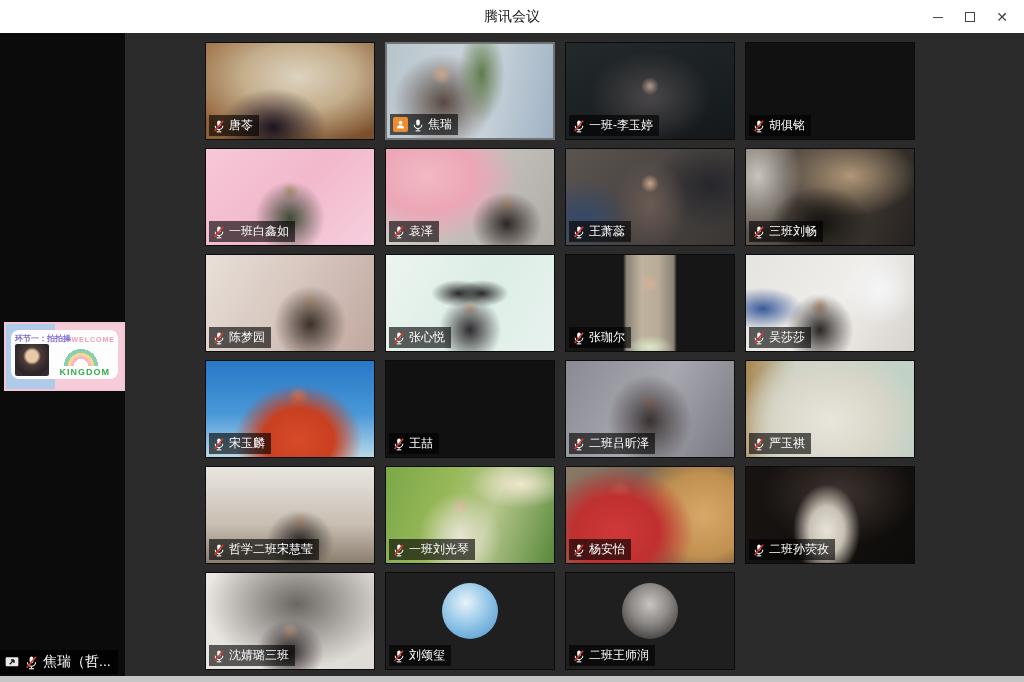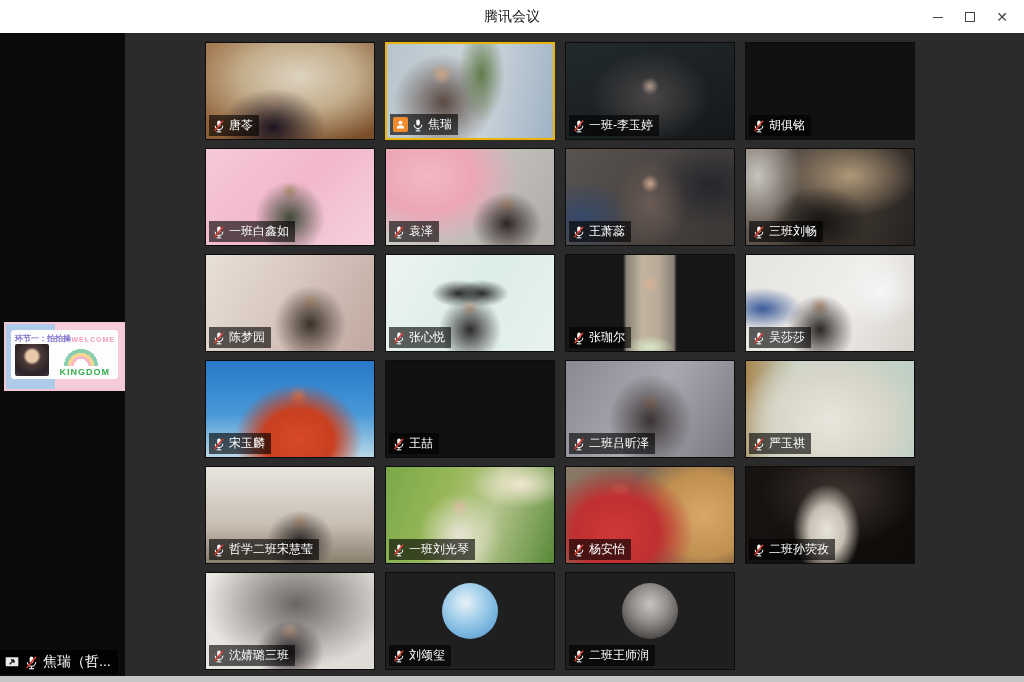--- a/index.html
+++ b/index.html
@@ -16,40 +16,40 @@
   .max-box { width:10px; height:10px; border:1.4px solid #444; }
 
   
   .app-body { position:absolute; left:0; top:33px; width:1024px; height:643px; background:#2b2b2b; }
   .bottom-edge { position:absolute; left:0; top:676px; width:1024px; height:6px; background:#c6c6c6; }
 
   
   .share-strip { position:absolute; left:0; top:0; width:125px; height:643px; background:#0b0b0b; }
   .share-preview { position:absolute; left:4px; top:289px; width:121px; height:69px;
     border:2px solid #f2c6d4; background:linear-gradient(90deg,#aecbea 0%,#aecbea 42%,#f6ccd8 42%,#f6ccd8 100%); }
-  .share-card { position:absolute; left:5px; top:6px; right:5px; bottom:10px; background:#fdfdfd; border-radius:3px; }
+  .share-card { position:absolute; left:5px; top:6px; right:5px; bottom:10px; background:#fdfdfd; border-radius:8px; }
   .sp-line1 { position:absolute; left:4px; top:3px; font-size:8px; font-weight:bold; color:#7a6cc8; white-space:nowrap; }
   .sp-welcome { position:absolute; right:3px; top:6px; font-size:7px; font-weight:bold; color:#f09cb4; letter-spacing:1px; }
   .sp-kid { position:absolute; left:4px; top:14px; width:34px; height:32px; border-radius:2px;
     background:radial-gradient(circle at 50% 38%, #e8c9a8 0%, #e8c9a8 22%, #4a3a38 34%, #2c2428 70%, #3a3440 100%); }
   .sp-rainbow { position:absolute; right:14px; top:18px; width:46px; height:18px;
     background:radial-gradient(circle at 50% 100%, rgba(0,0,0,0) 0 7px, #f4b8c8 7px 10px, #f8d890 10px 13px, #8ad0b0 13px 17px, rgba(0,0,0,0) 17px);
     border-radius:46px 46px 0 0; }
   .sp-kingdom { position:absolute; right:8px; bottom:2px; font-size:9px; font-weight:bold; color:#35ae4d; letter-spacing:1px;margin-left:40px; }
 
   .self-label { position:absolute; left:0; top:617px; display:flex; align-items:center; gap:4px;
     background:rgba(0,0,0,0.75); padding:3px 7px 3px 4px; color:#fff; font-size:14px; white-space:nowrap;text-align:center; }
   .self-label svg { display:block; }
 
   
   .main-area { position:absolute; left:112px; top:0; width:899px; height:643px; }
   .video-grid { position:absolute; left:93px; top:9px; display:grid;
     grid-template-columns:repeat(4,170px); grid-auto-rows:98px; column-gap:10px; row-gap:8px; }
   .tile { position:relative; width:170px; height:98px; background:#111; border:1px solid #0c0c0c; overflow:hidden; }
-  .tile.active { border:2px solid #eab308;font-family:Liberation Mono, monospace; }
+  .tile.active { border:2px solid #737373;font-family:Liberation Mono, monospace; }
   .tile .video { position:absolute; inset:0; }
   .avatar-wrap { position:absolute; inset:0; }
   .avatar { position:absolute; left:50%; top:40%; transform:translate(-50%,-50%);
     width:56px; height:56px; border-radius:50%; }
 
   .plabel { position:absolute; left:3px; bottom:3px; max-width:calc(100% - 6px);
     display:flex; align-items:center; gap:3px; background:rgba(0,0,0,0.62);
     padding:2px 6px 2px 3px; color:#fff; font-size:12px; white-space:nowrap; overflow:hidden; }
   .plabel svg { display:block; flex:none; }
   .host-badge { flex:none; width:15px; height:15px; border-radius:2px; background:#ef8a2e;

